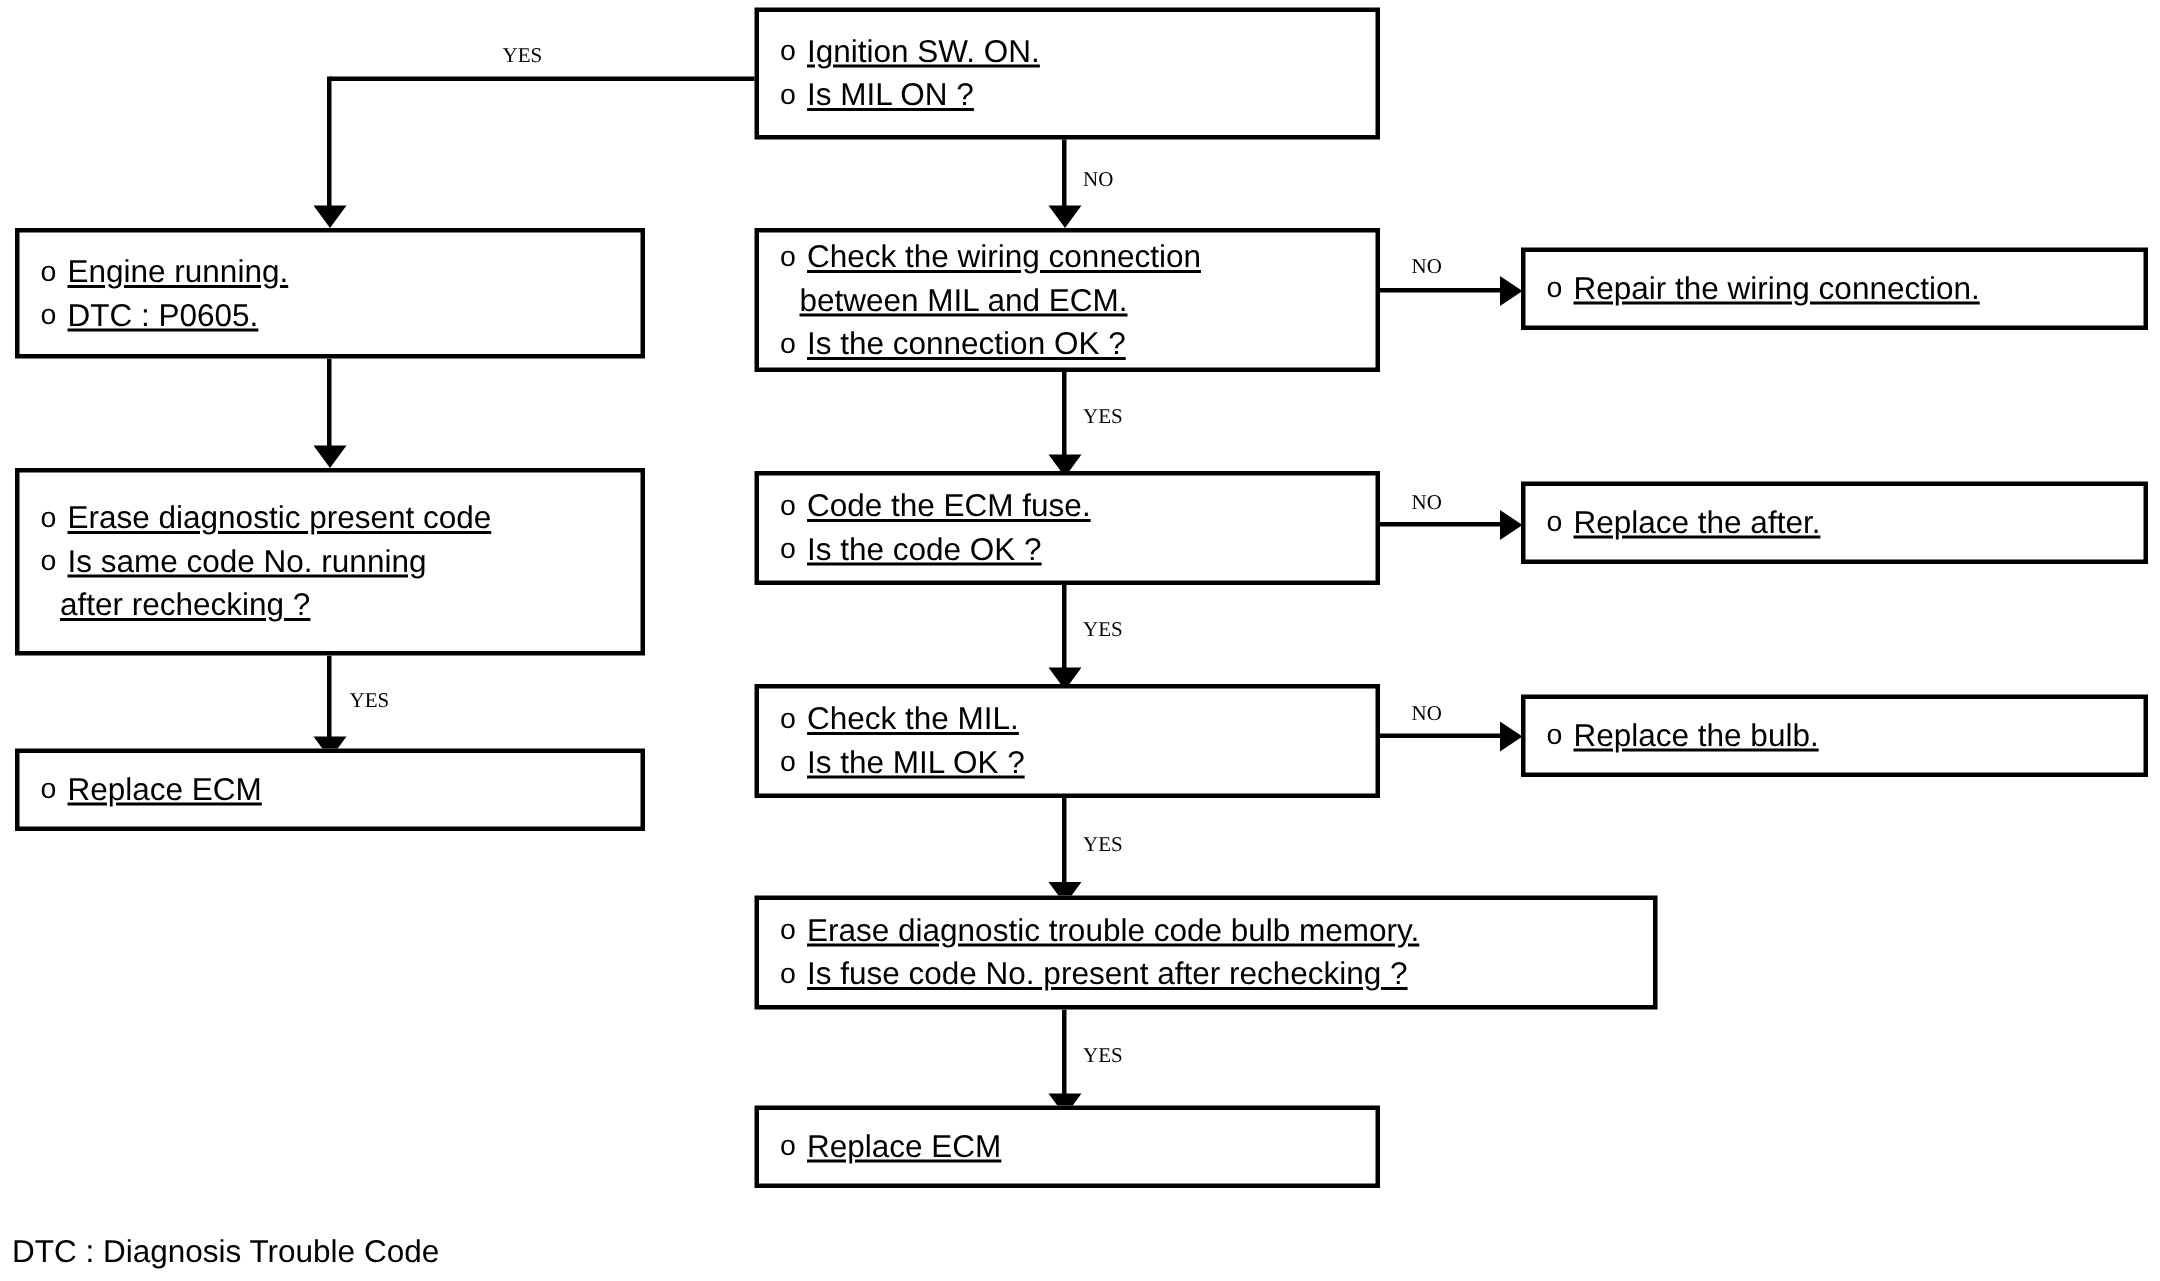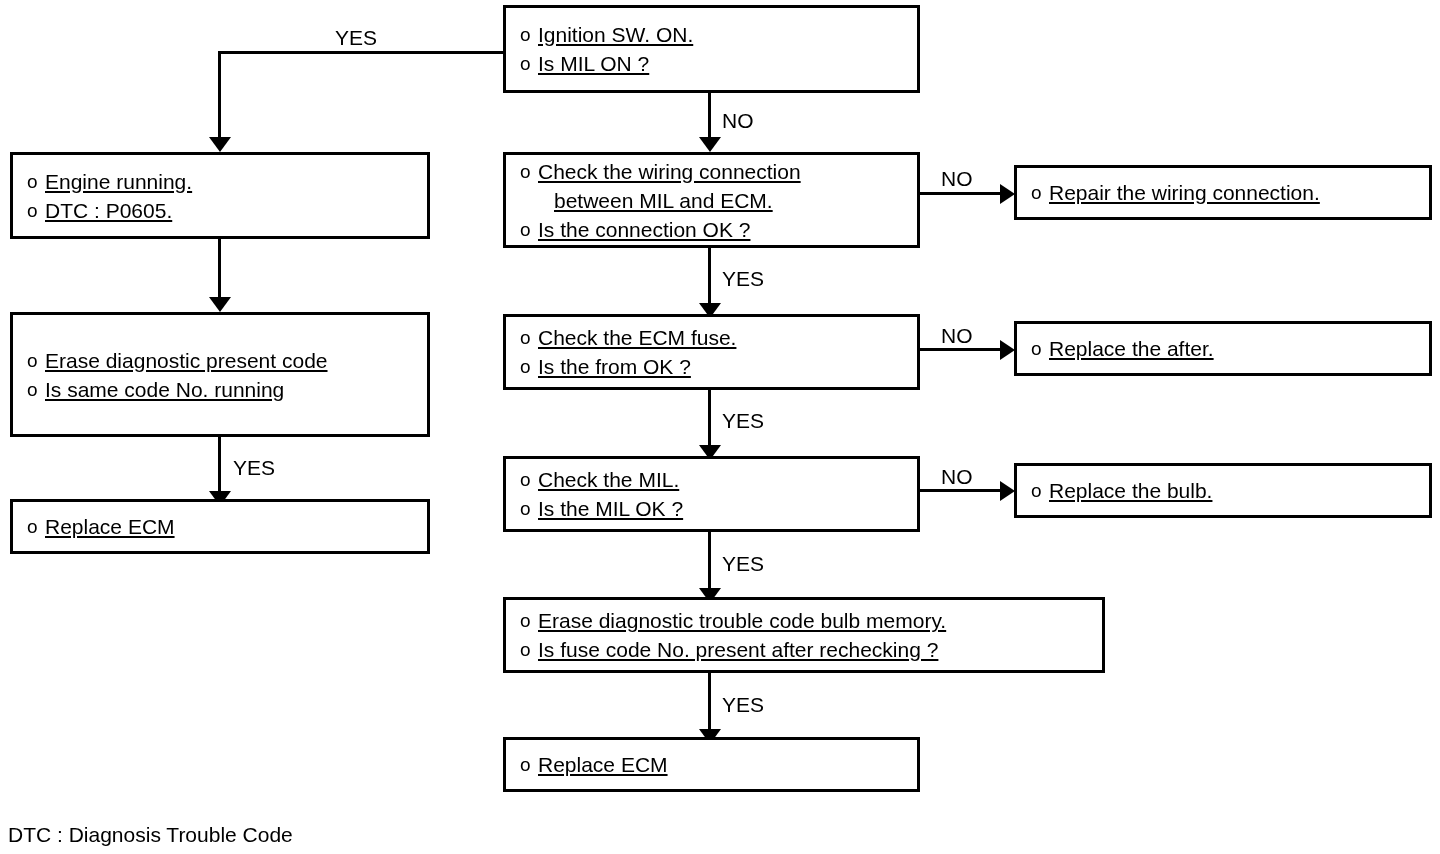--- a/index.html
+++ b/index.html
@@ -39,28 +39,28 @@
     padding-left: 14px;
     box-sizing: border-box;
     font-size: 19px;
     line-height: 29px;
   }
   .box .txt {
     flex: 1 1 auto;
     text-decoration: underline;
   }
   .box .cont {
-    padding-left: 48px;
+    padding-left: 27px;
   }
   .edge-label {
     position: absolute;
-    font-size: 21px;
+    font-size: 14px;
     line-height: 21px;
     white-space: pre;
-    font-family: Liberation Sans, sans-serif;
+    font-family: Liberation Serif, serif;
   }
   .vline {
     position: absolute;
     width: 3px;
     background: #000000;
   }
   .hline {
     position: absolute;
     height: 3px;
     background: #000000;
@@ -162,20 +162,23 @@
 
   <div class="box" style="left:10px; top:312px; width:420px; height:125px;">
     <div class="line">
       <span class="bullet">o</span>
       <span class="txt">Erase diagnostic present code</span>
     </div>
     <div class="line">
       <span class="bullet">o</span>
       <span class="txt">Is same code No. running</span>
     </div>
+    <div class="line">
+      <span class="txt cont">after rechecking ?</span>
+    </div>
   </div>
 
   <div class="box" style="left:10px; top:499px; width:420px; height:55px;">
     <div class="line">
       <span class="bullet">o</span>
       <span class="txt">Replace ECM</span>
     </div>
   </div>
 
   <div class="box" style="left:503px; top:152px; width:417px; height:96px;">
@@ -195,25 +198,25 @@
   <div class="box" style="left:1014px; top:165px; width:418px; height:55px;">
     <div class="line">
       <span class="bullet">o</span>
       <span class="txt">Repair the wiring connection.</span>
     </div>
   </div>
 
   <div class="box" style="left:503px; top:314px; width:417px; height:76px;">
     <div class="line">
       <span class="bullet">o</span>
-      <span class="txt">Check the ECM fuse.</span>
-    </div>
-    <div class="line">
-      <span class="bullet">o</span>
-      <span class="txt">Is the from OK ?</span>
+      <span class="txt">Code the ECM fuse.</span>
+    </div>
+    <div class="line">
+      <span class="bullet">o</span>
+      <span class="txt">Is the code OK ?</span>
     </div>
   </div>
 
   <div class="box" style="left:1014px; top:321px; width:418px; height:55px;">
     <div class="line">
       <span class="bullet">o</span>
       <span class="txt">Replace the after.</span>
     </div>
   </div>
 

